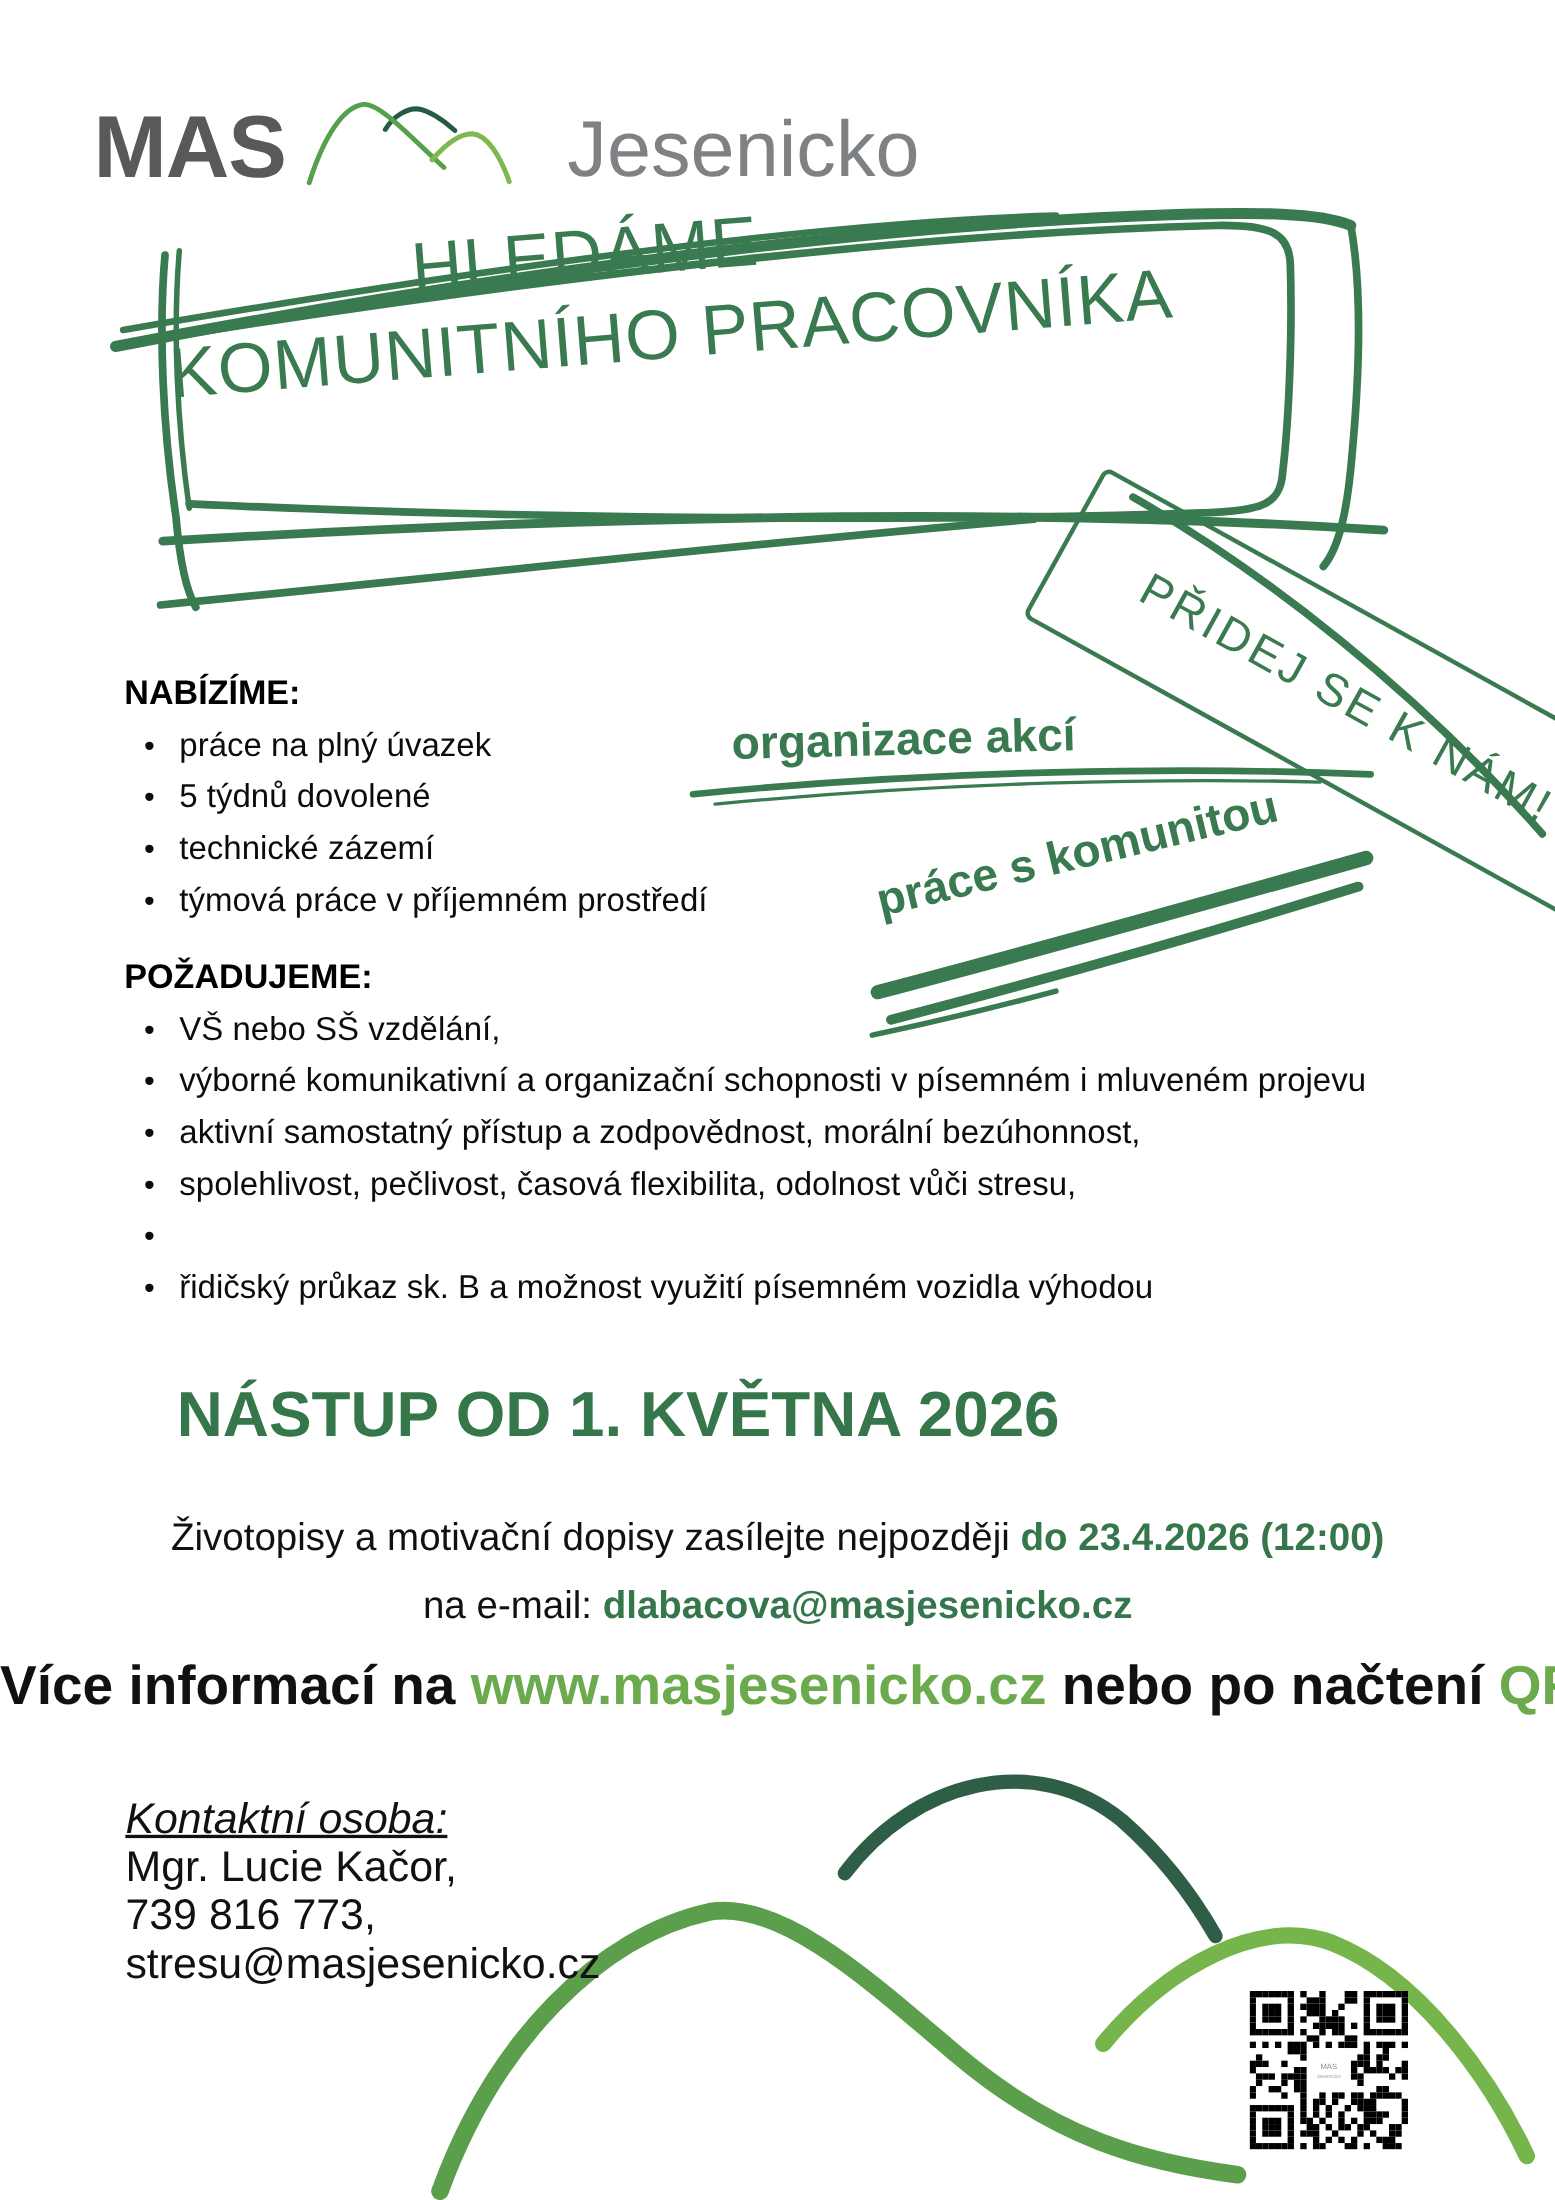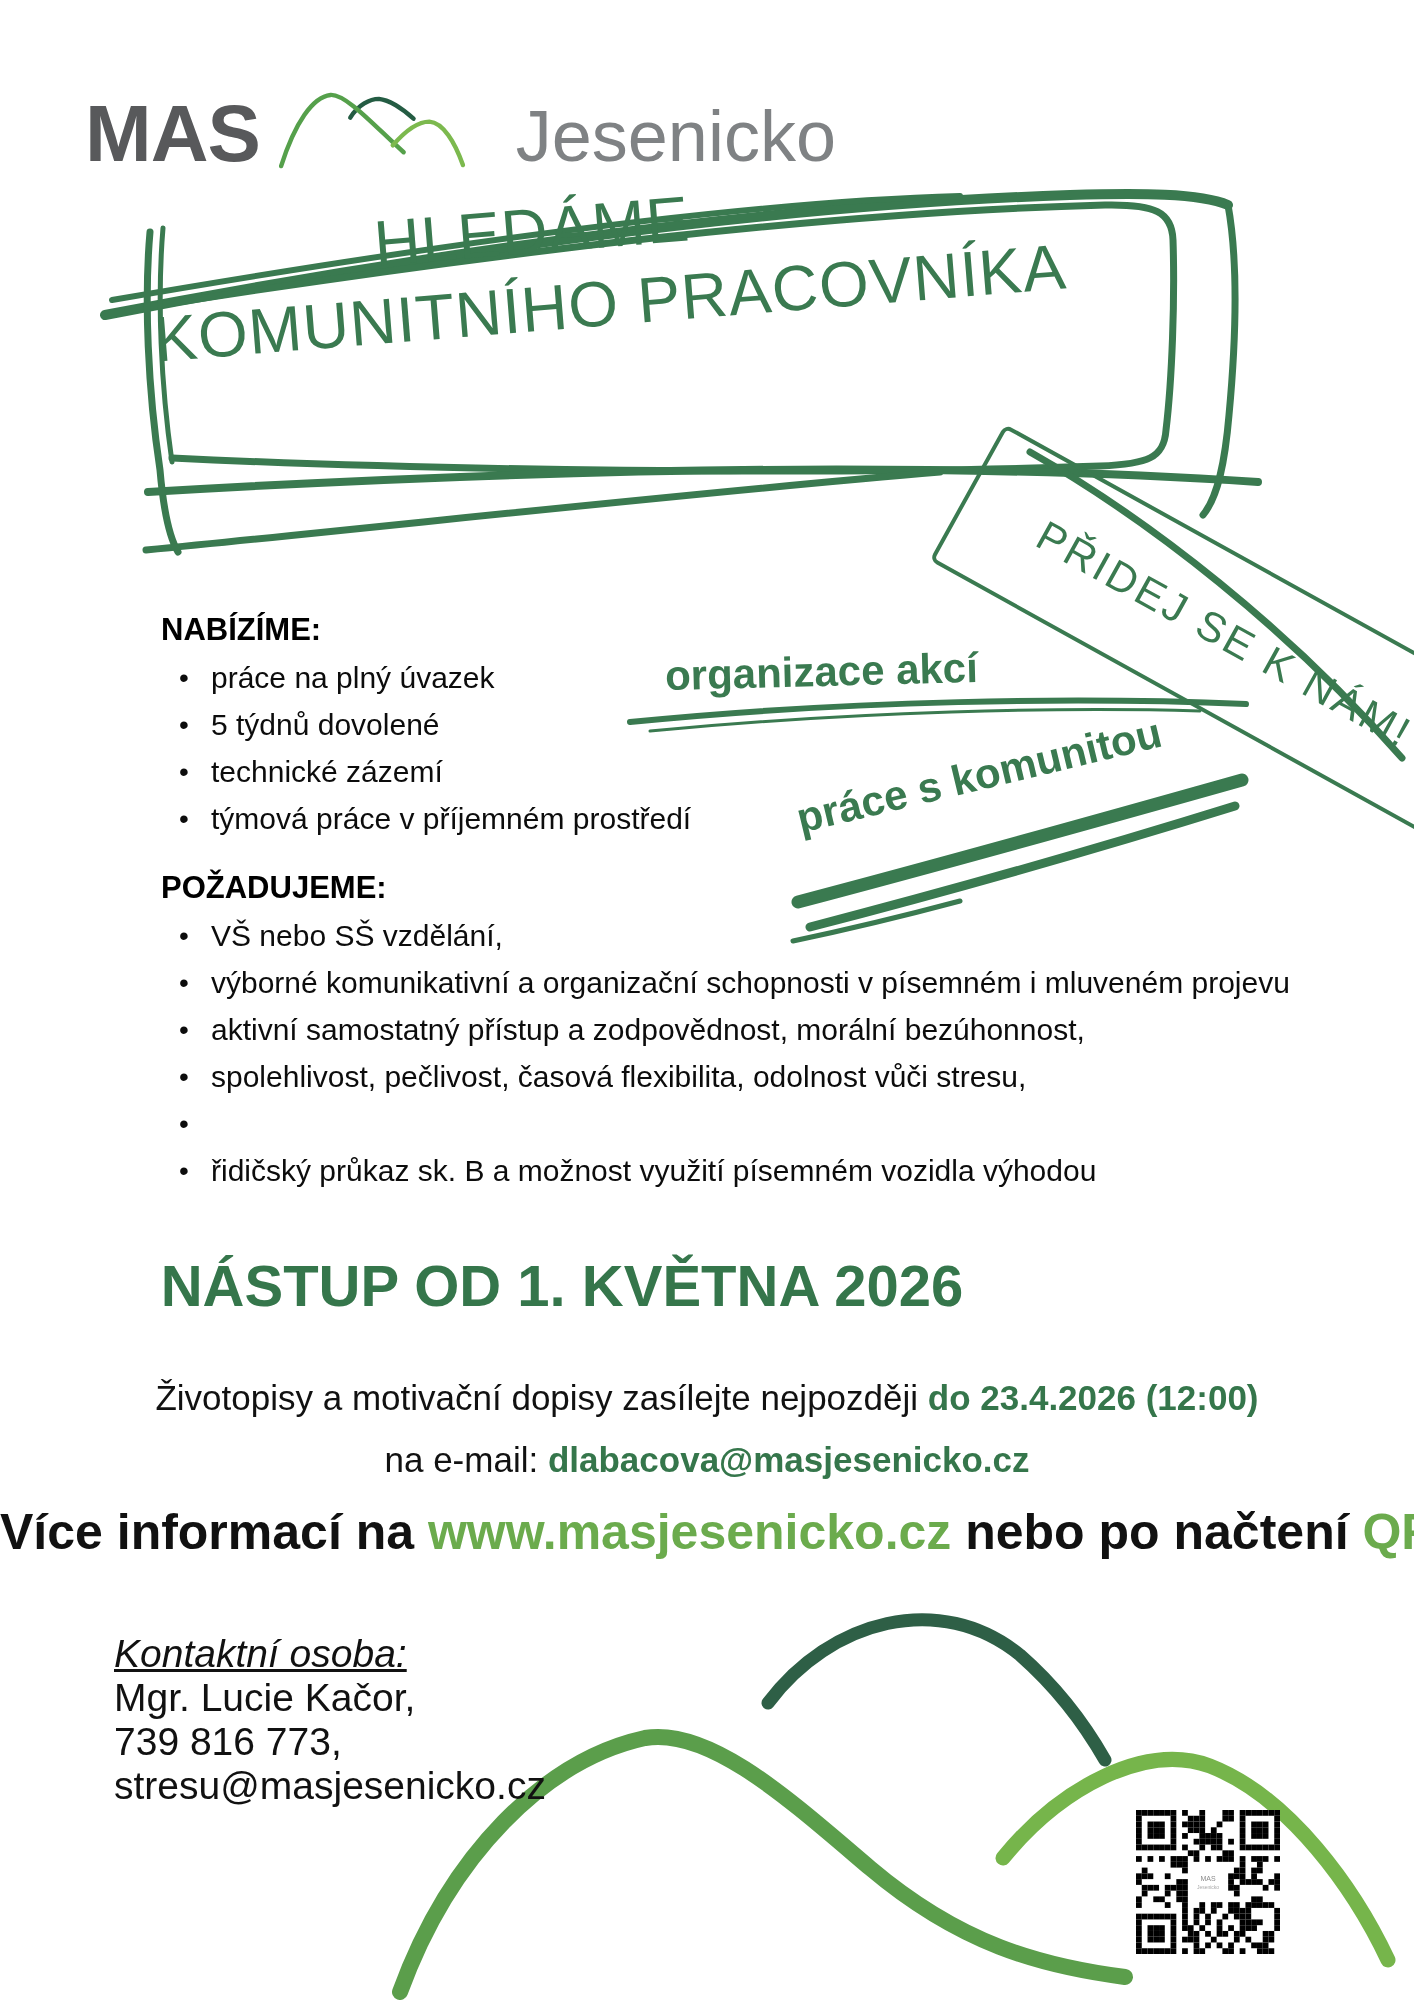--- a/index.html
+++ b/index.html
@@ -19,21 +19,21 @@
   
   #stamp{left:1005px;top:424px;width:580px;height:148px;border:4px solid #3A7A50;border-radius:8px;
          transform:rotate(29deg);transform-origin:top left;display:flex;align-items:center;justify-content:center;
          z-index:2;background:transparent;}
   #stamp span{color:#3A7A50;font-size:42px;letter-spacing:3px;white-space:nowrap;}
   
   .tag{color:#3A7A50;font-weight:700;font-size:42px;white-space:nowrap;z-index:2;}
   #tag1{left:665px;top:648px;transform:rotate(-1.5deg);}
   #tag2{left:792px;top:796px;transform:rotate(-13.5deg);transform-origin:left top;}
   
-  .section{left:113px;z-index:2;margin-left:48px;}
+  .section{left:113px;z-index:2;}
   #offer{top:612px;}
   #require{top:870px;}
   .sec-head{font-size:31px;font-weight:700;color:#000;margin-bottom:14px;}
   ul.blist{list-style:none;margin:0;padding:0;}
   ul.blist li{display:flex;font-size:30px;color:#0c0c0c;line-height:31px;margin-bottom:16px;}
   ul.blist .dot{width:32px;margin-left:18px;flex:0 0 32px;font-size:28px;}
   
   #start{left:0;top:1252px;width:1124px;text-align:center;font-size:58px;font-weight:700;color:#35764B;z-index:2;letter-spacing:0px;}
   
   .center-line{left:0;width:1414px;text-align:center;z-index:2;white-space:nowrap;}

